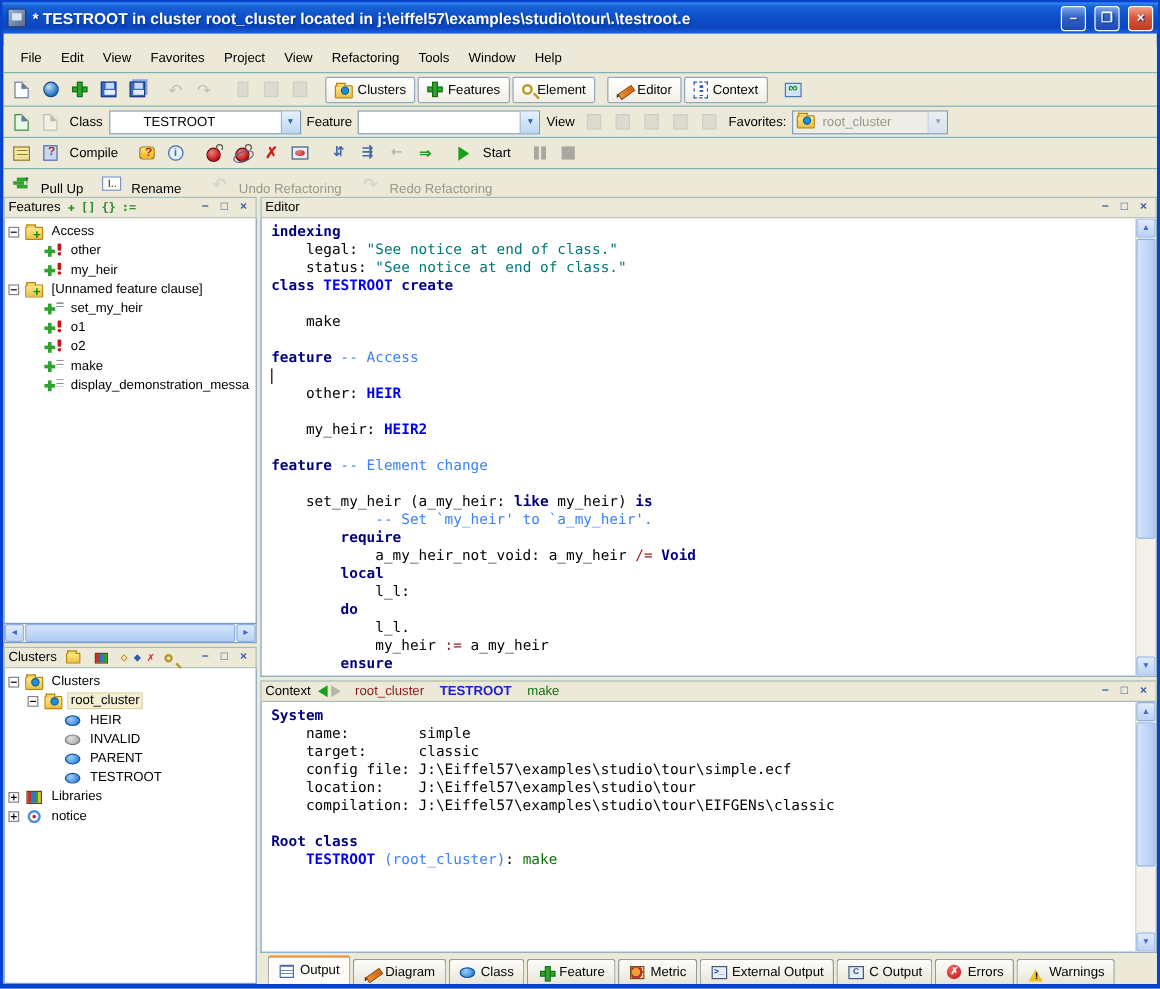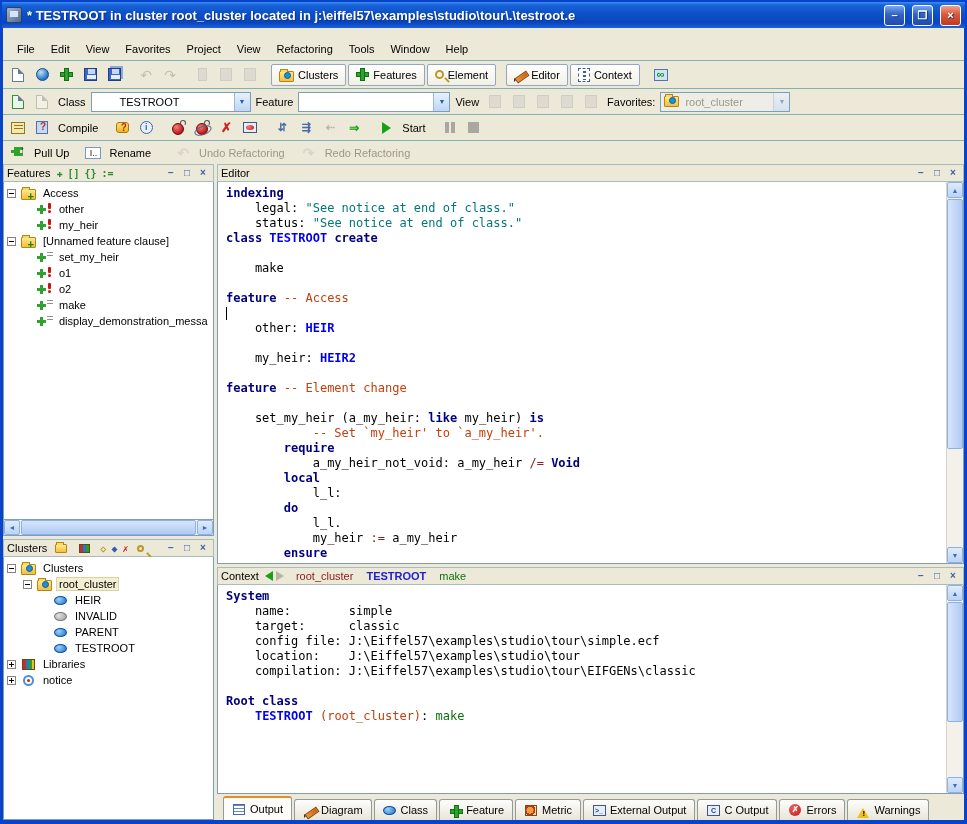--- a/index.html
+++ b/index.html
@@ -20,21 +20,21 @@
     text-align:center; margin-left:2px; flex:none; font-weight:bold;
     background:linear-gradient(180deg,#7CA7EF,#3162C4 45%,#1E4BB0); }
   .winbtn.close { background:linear-gradient(180deg,#F0A08A,#D85A3A 45%,#C03A20); }
 
   
   .menubar { height:22px; display:flex; align-items:center; padding-left:6px; background:#ECE9D8; }
   .menu-item { padding:3px 8px; cursor:default; }
 
   
   .toolbar { display:flex; align-items:center; background:#ECE9D8; border-top:1px solid #7FB2B2; padding:0 4px; gap:2px; }
-  .tb1 { height:28px; } .tb2 { height:26px; } .tb3 { height:26px; } .tb4 { height:24px; }
+  .tb1 { height:28px; } .tb2 { height:26px; } .tb3 { height:26px; } .tb4 { height:24px;align-items:flex-end; }
   .tbico { width:22px; height:22px; display:flex; align-items:center; justify-content:center; flex:none; position:relative; }
   .tbico.dim { opacity:.38; filter:grayscale(1); }
   .tbsep { width:6px; height:100%; flex:none; }
   .tbbtn { display:flex; align-items:center; gap:4px; height:22px; padding:0 7px; border:1px solid #93A7C4; border-radius:2px;
     background:linear-gradient(180deg,#FFFFFF,#F2F0E4); white-space:nowrap; }
   .tblabel { white-space:nowrap; padding:0 3px; }
   .tblabel.dim { color:#9B9888; }
 
   
   .sh-page { width:12px; height:14px; background:#fff; border:1px solid #6B7B95; position:relative; }
@@ -141,21 +141,21 @@
   .hscroll .sbtn { width:16px; height:100%; }
   .sthumb { background:linear-gradient(90deg,#D7E5FB,#AECBF4); border:1px solid #8CB0E8; border-radius:2px; }
   .hscroll .sthumb { background:linear-gradient(180deg,#D7E5FB,#AECBF4); }
 
   
   .code { font-family:"DejaVu Sans Mono", monospace; font-size:12px; line-height:15px; padding:4px 0 0 8px; white-space:pre; }
   .code-line { height:15px; }
   .tok-kw { color:#00007F; font-weight:bold; }
   .tok-cls { color:#0000EE; font-weight:bold; }
   .tok-str { color:#007878; }
-  .tok-cmt { color:#c2410c; }
+  .tok-cmt { color:#3b82f6; }
   .tok-op  { color:#902020; }
   .tok-feat{ color:#107010; }
   .tok-txt { color:#000; }
   .tok-hdr { color:#00007F; font-weight:bold; }
   .cursor { display:inline-block; width:1px; height:13px; background:#000; vertical-align:middle; }
 
   
   .ctx-nav { display:flex; align-items:center; gap:3px; }
   .nav-arrow { width:0; height:0; border:5px solid transparent; }
   .nav-back { border-right:8px solid #18A018; border-left:none; }

